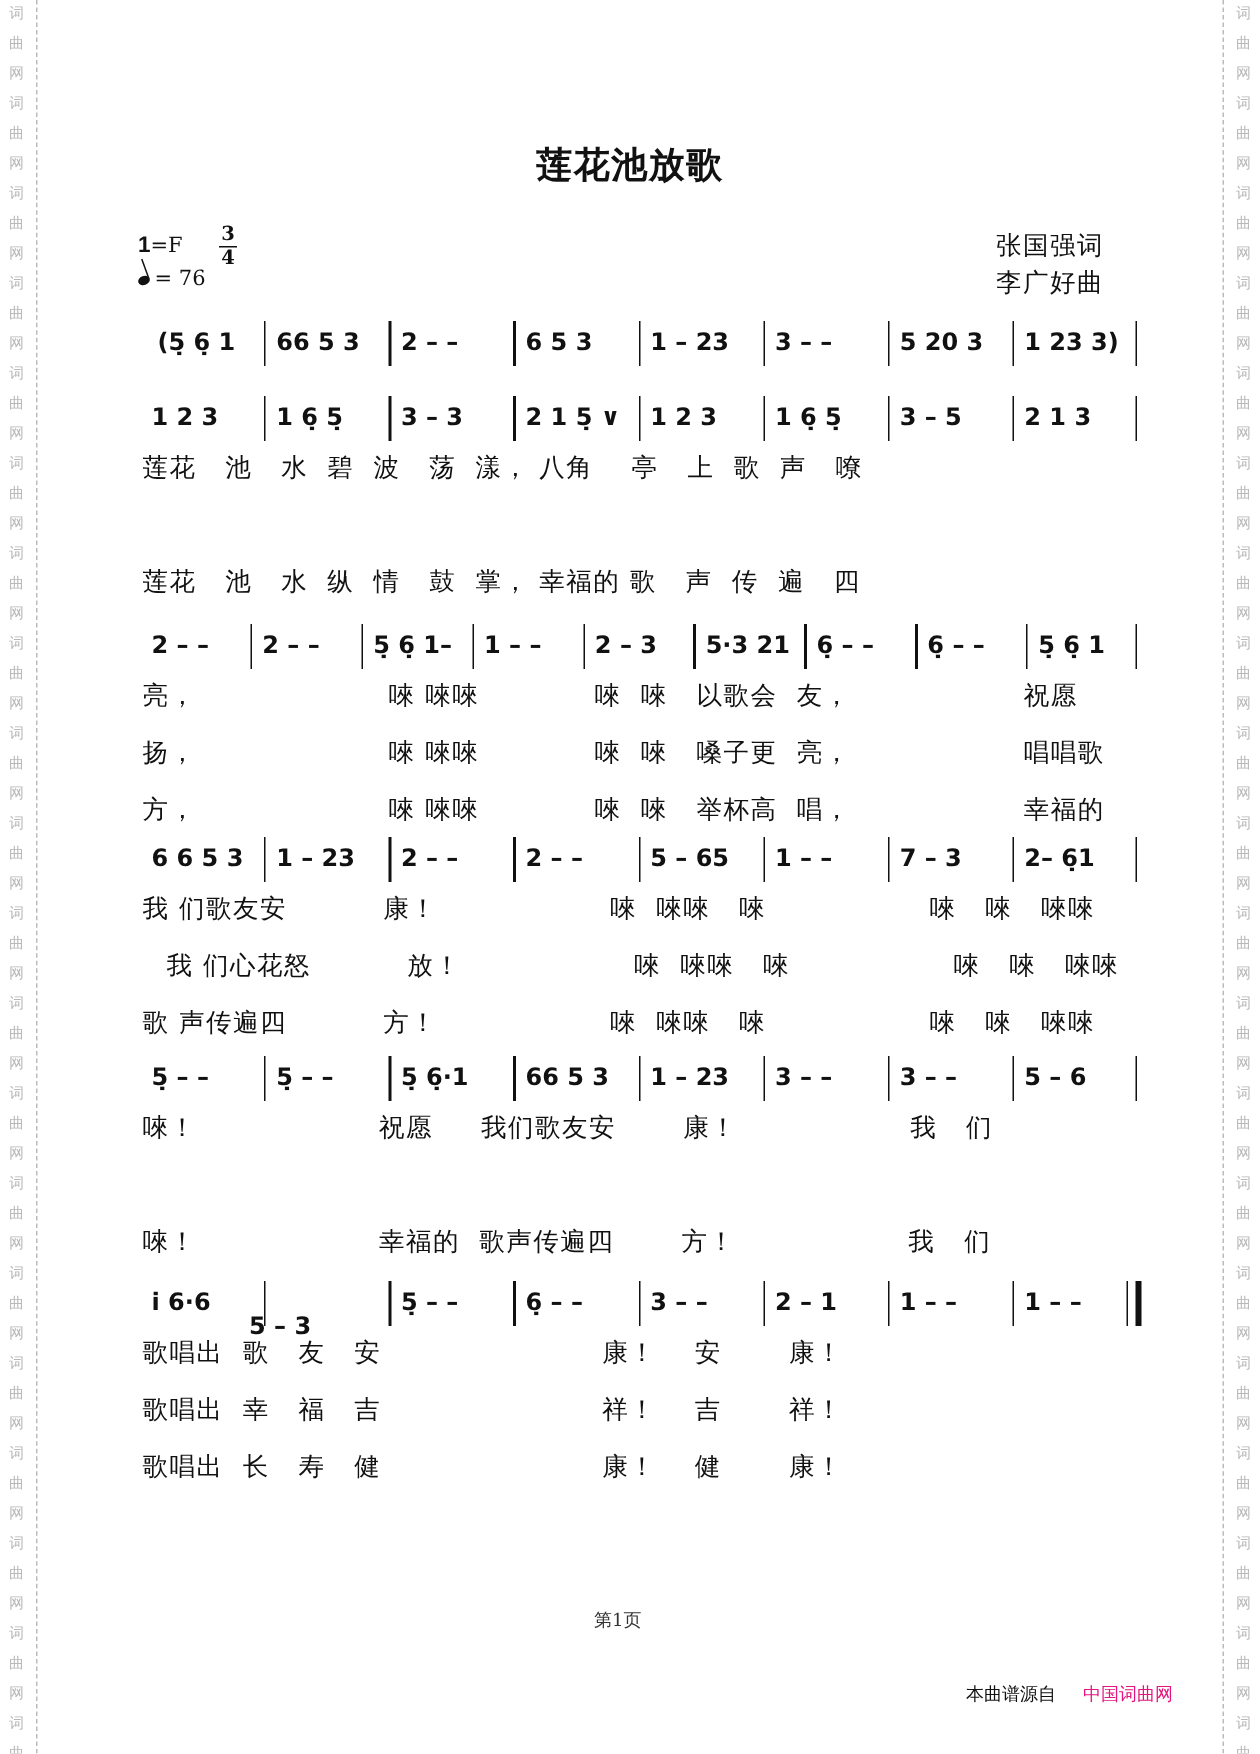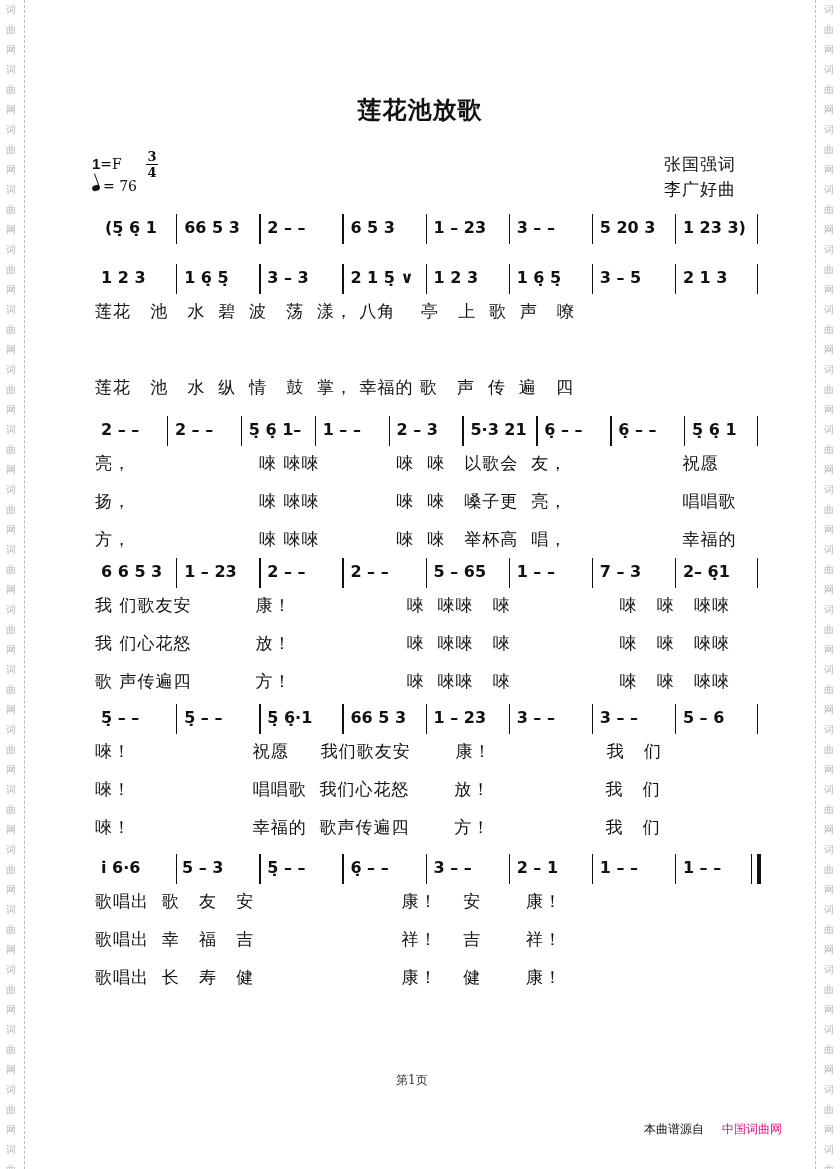--- a/index.html
+++ b/index.html
@@ -192,21 +192,21 @@
         <div class="barline" style="left: 330.5px;"></div>
         <div class="measure" style="left: 421.625px;">1 – –</div>
         <div class="barline" style="left: 413.625px;"></div>
         <div class="measure" style="left: 504.75px;">7 – 3</div>
         <div class="barline" style="left: 496.75px;"></div>
         <div class="measure" style="left: 587.875px;">2– 6̣1</div>
         <div class="barline" style="left: 579.875px;"></div>
         <div class="barline" style="left: 662px;"></div>
       </div>
       <div class="lyric-row" style="top: 32px;">我 们歌友安          康！                  唻  唻唻   唻                 唻   唻   唻唻</div>
-      <div class="lyric-row" style="top: 70px;">我 们心花怒          放！                  唻  唻唻   唻                 唻   唻   唻唻</div>
+      <div class="lyric-row" style="top: 70px; margin-left: 16px;">我 们心花怒          放！                  唻  唻唻   唻                 唻   唻   唻唻</div>
       <div class="lyric-row" style="top: 108px;">歌 声传遍四          方！                  唻  唻唻   唻                 唻   唻   唻唻</div>
     </div>
     <div class="system" style="top: 708px;">
       <div class="notes-row">
         <div class="measure" style="left: 6px;">5̣ – –</div>
         <div class="measure" style="left: 89.125px;">5̣ – –</div>
         <div class="barline" style="left: 81.125px;"></div>
         <div class="measure" style="left: 172.25px;">5̣ 6̣·1</div>
         <div class="barline" style="left: 164.25px;"></div>
         <div class="measure" style="left: 255.375px;">66 5 3</div>
@@ -215,27 +215,26 @@
         <div class="barline" style="left: 330.5px;"></div>
         <div class="measure" style="left: 421.625px;">3 – –</div>
         <div class="barline" style="left: 413.625px;"></div>
         <div class="measure" style="left: 504.75px;">3 – –</div>
         <div class="barline" style="left: 496.75px;"></div>
         <div class="measure" style="left: 587.875px;">5 – 6</div>
         <div class="barline" style="left: 579.875px;"></div>
         <div class="barline" style="left: 662px;"></div>
       </div>
       <div class="lyric-row" style="top: 32px;">唻！                   祝愿     我们歌友安       康！                  我   们</div>
-      <div class="lyric-row" style="top: 70px;">唻！                   唱唱歌  我们心花怒       放！                  我   们</div>
       <div class="lyric-row" style="top: 108px;">唻！                   幸福的  歌声传遍四       方！                  我   们</div>
     </div>
     <div class="system" style="top: 858px;">
       <div class="notes-row">
         <div class="measure" style="left: 6px;">i̇ 6·6</div>
-        <div class="measure" style="left: 87px;">5 – 3</div>
+        <div class="measure" style="left: 71px; margin-top: 16px;">5 – 3</div>
         <div class="barline" style="left: 81.125px;"></div>
         <div class="measure" style="left: 172.25px;">5̣ – –</div>
         <div class="barline" style="left: 164.25px;"></div>
         <div class="measure" style="left: 255.375px;">6̣ – –</div>
         <div class="barline" style="left: 247.375px;"></div>
         <div class="measure" style="left: 338.5px;">3 – –</div>
         <div class="barline" style="left: 330.5px;"></div>
         <div class="measure" style="left: 421.625px;">2 – 1</div>
         <div class="barline" style="left: 413.625px;"></div>
         <div class="measure" style="left: 504.75px;">1 – –</div>

